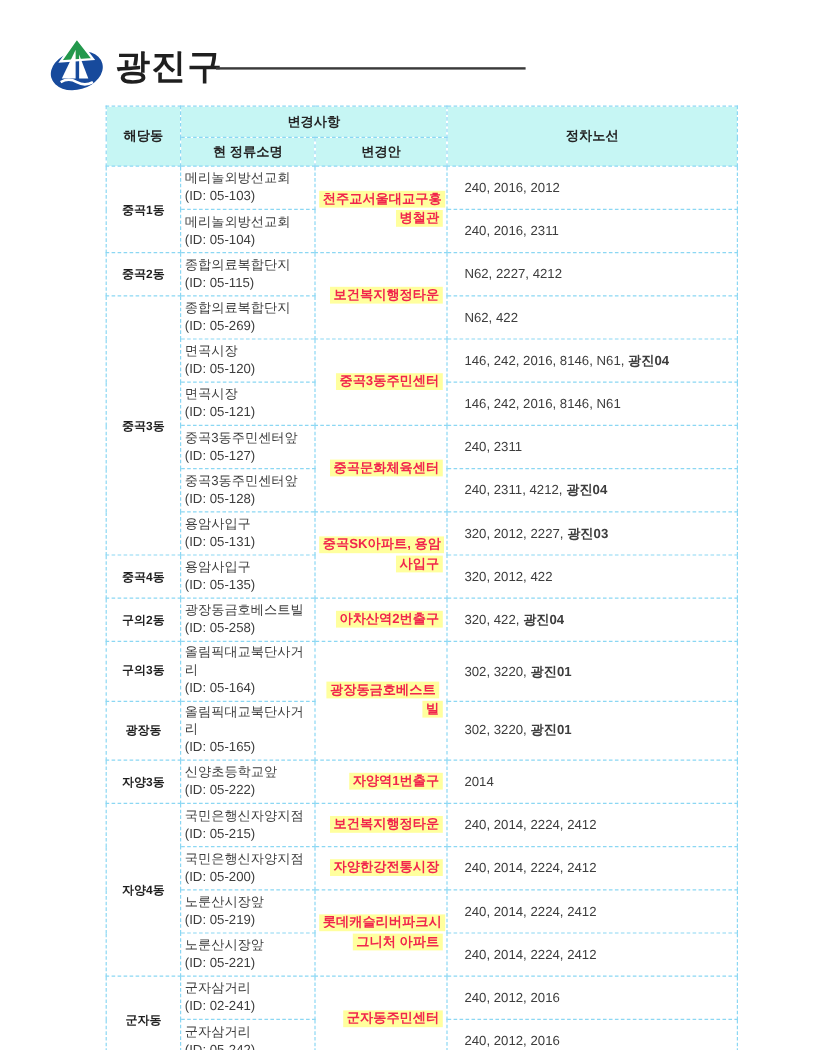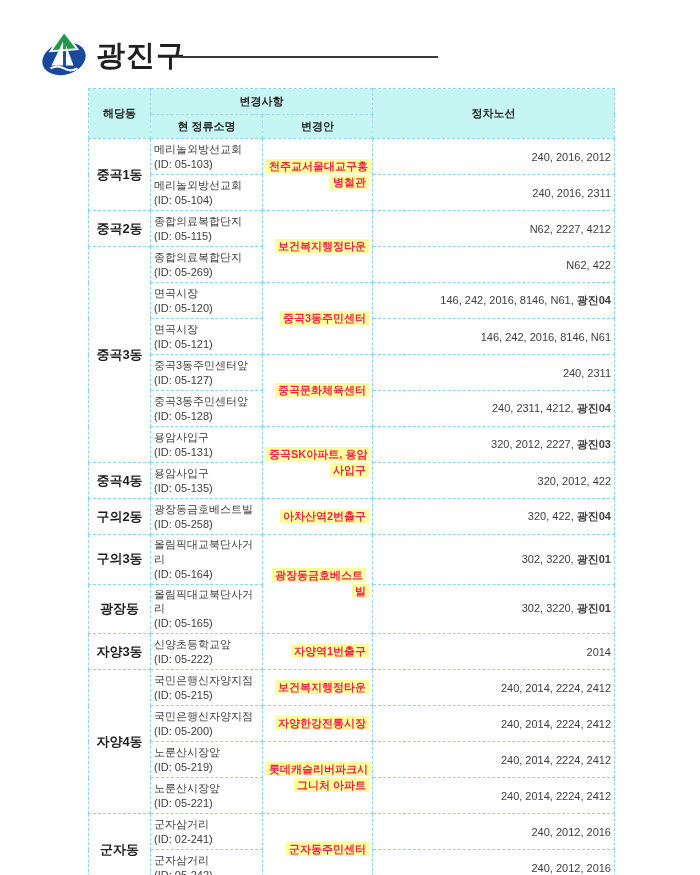--- a/index.html
+++ b/index.html
@@ -20,24 +20,24 @@
             table-layout:fixed;}
   .chg th,.chg td{border:1px dashed #8bd7f3;font-size:11px;color:#3d3d3d;
                   padding:2px 3px;vertical-align:middle;overflow:hidden;}
   .chg thead th{background:#c6f6f4;color:#242424;font-weight:bold;font-size:11px;
                 }
   .chg thead tr.h1{height:26px;}
   .chg thead tr.h2{height:24px;}
   .chg tbody tr{height:36px;}
   col.c-dong{width:62px;} col.c-cur{width:112px;} col.c-new{width:110px;} col.c-rt{width:242px;}
 
-  td.dong{font-weight:bold;color:#1e1e1e;text-align:center;font-size:13px;}
+  td.dong{font-weight:bold;color:#1e1e1e;text-align:center;font-size:10px;}
   td.stop{text-align:left;line-height:1.35;}
   td.prop{text-align:right;line-height:1.45;}
-  td.routes{text-align:right;padding-left:14px;margin-top:12px;}
+  td.routes{text-align:left;padding-left:14px;margin-top:12px;}
   .hl{background:#ffff9e;color:#f1254c;font-weight:bold;padding:1px 3px;
       -webkit-box-decoration-break:clone;box-decoration-break:clone;}
   .b{font-weight:bold;}
 </style>
 </head>
 <body>
 
 <div class="page">
 
   <div class="brandbar">

